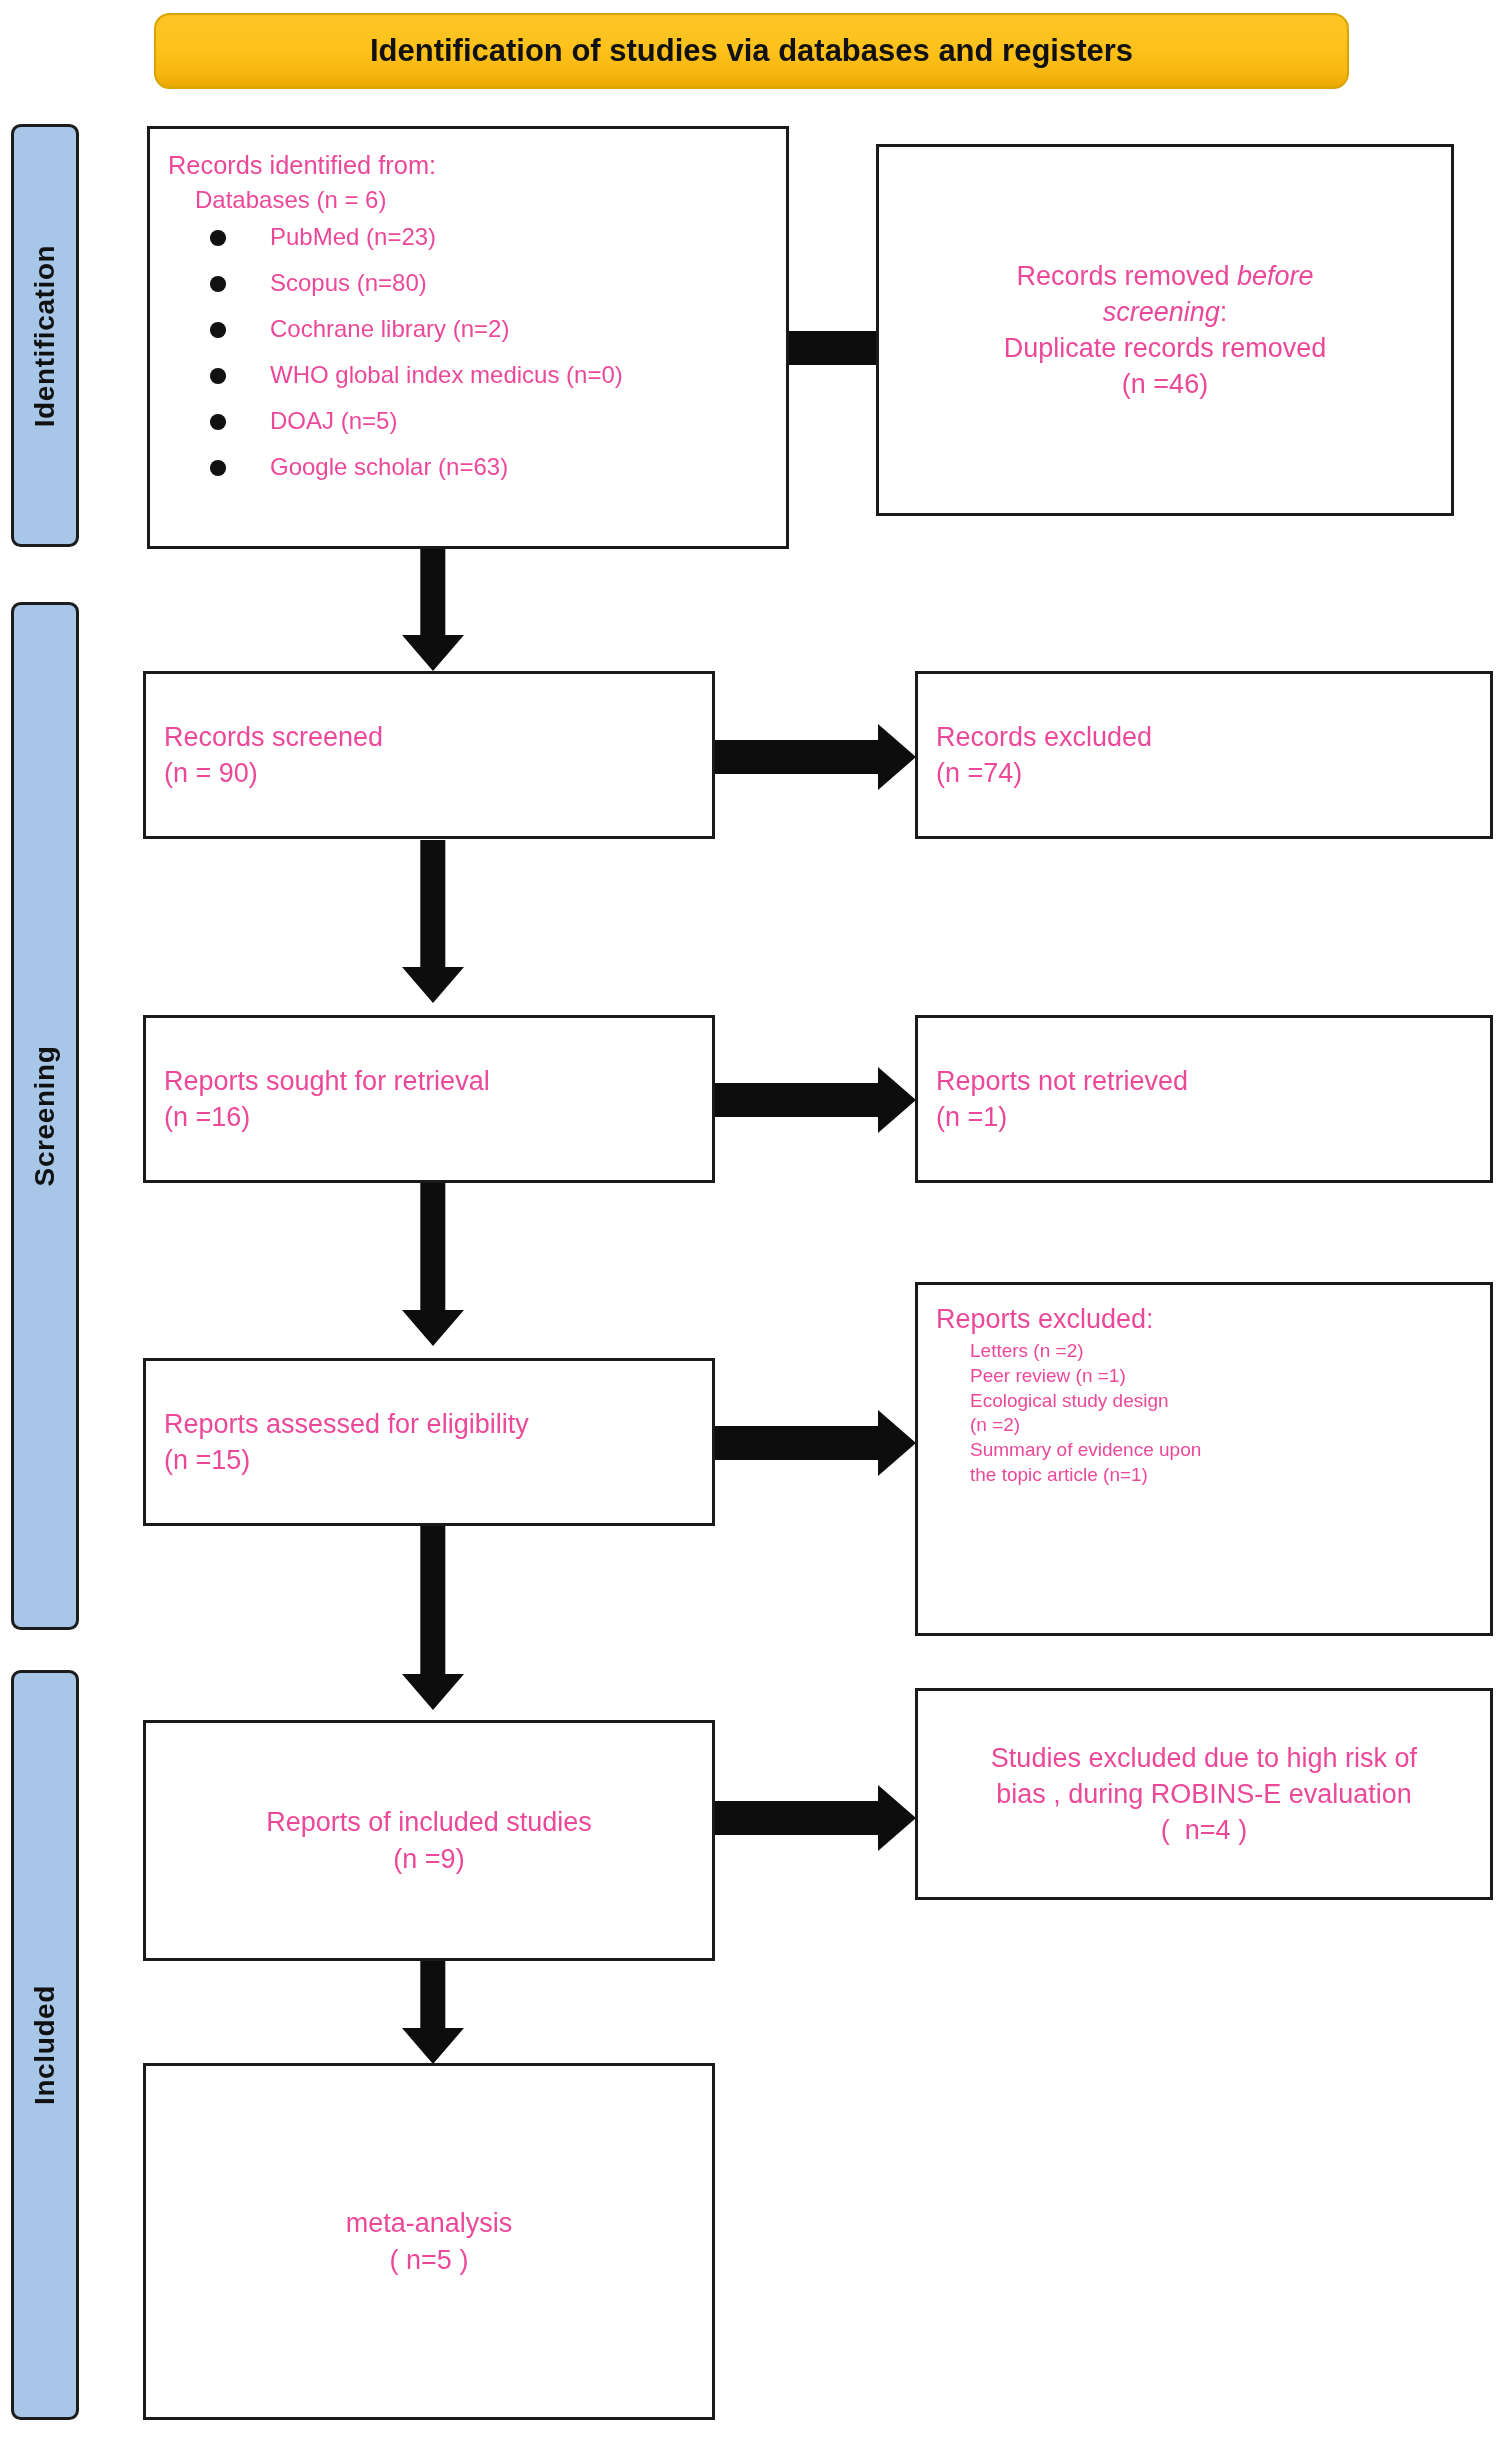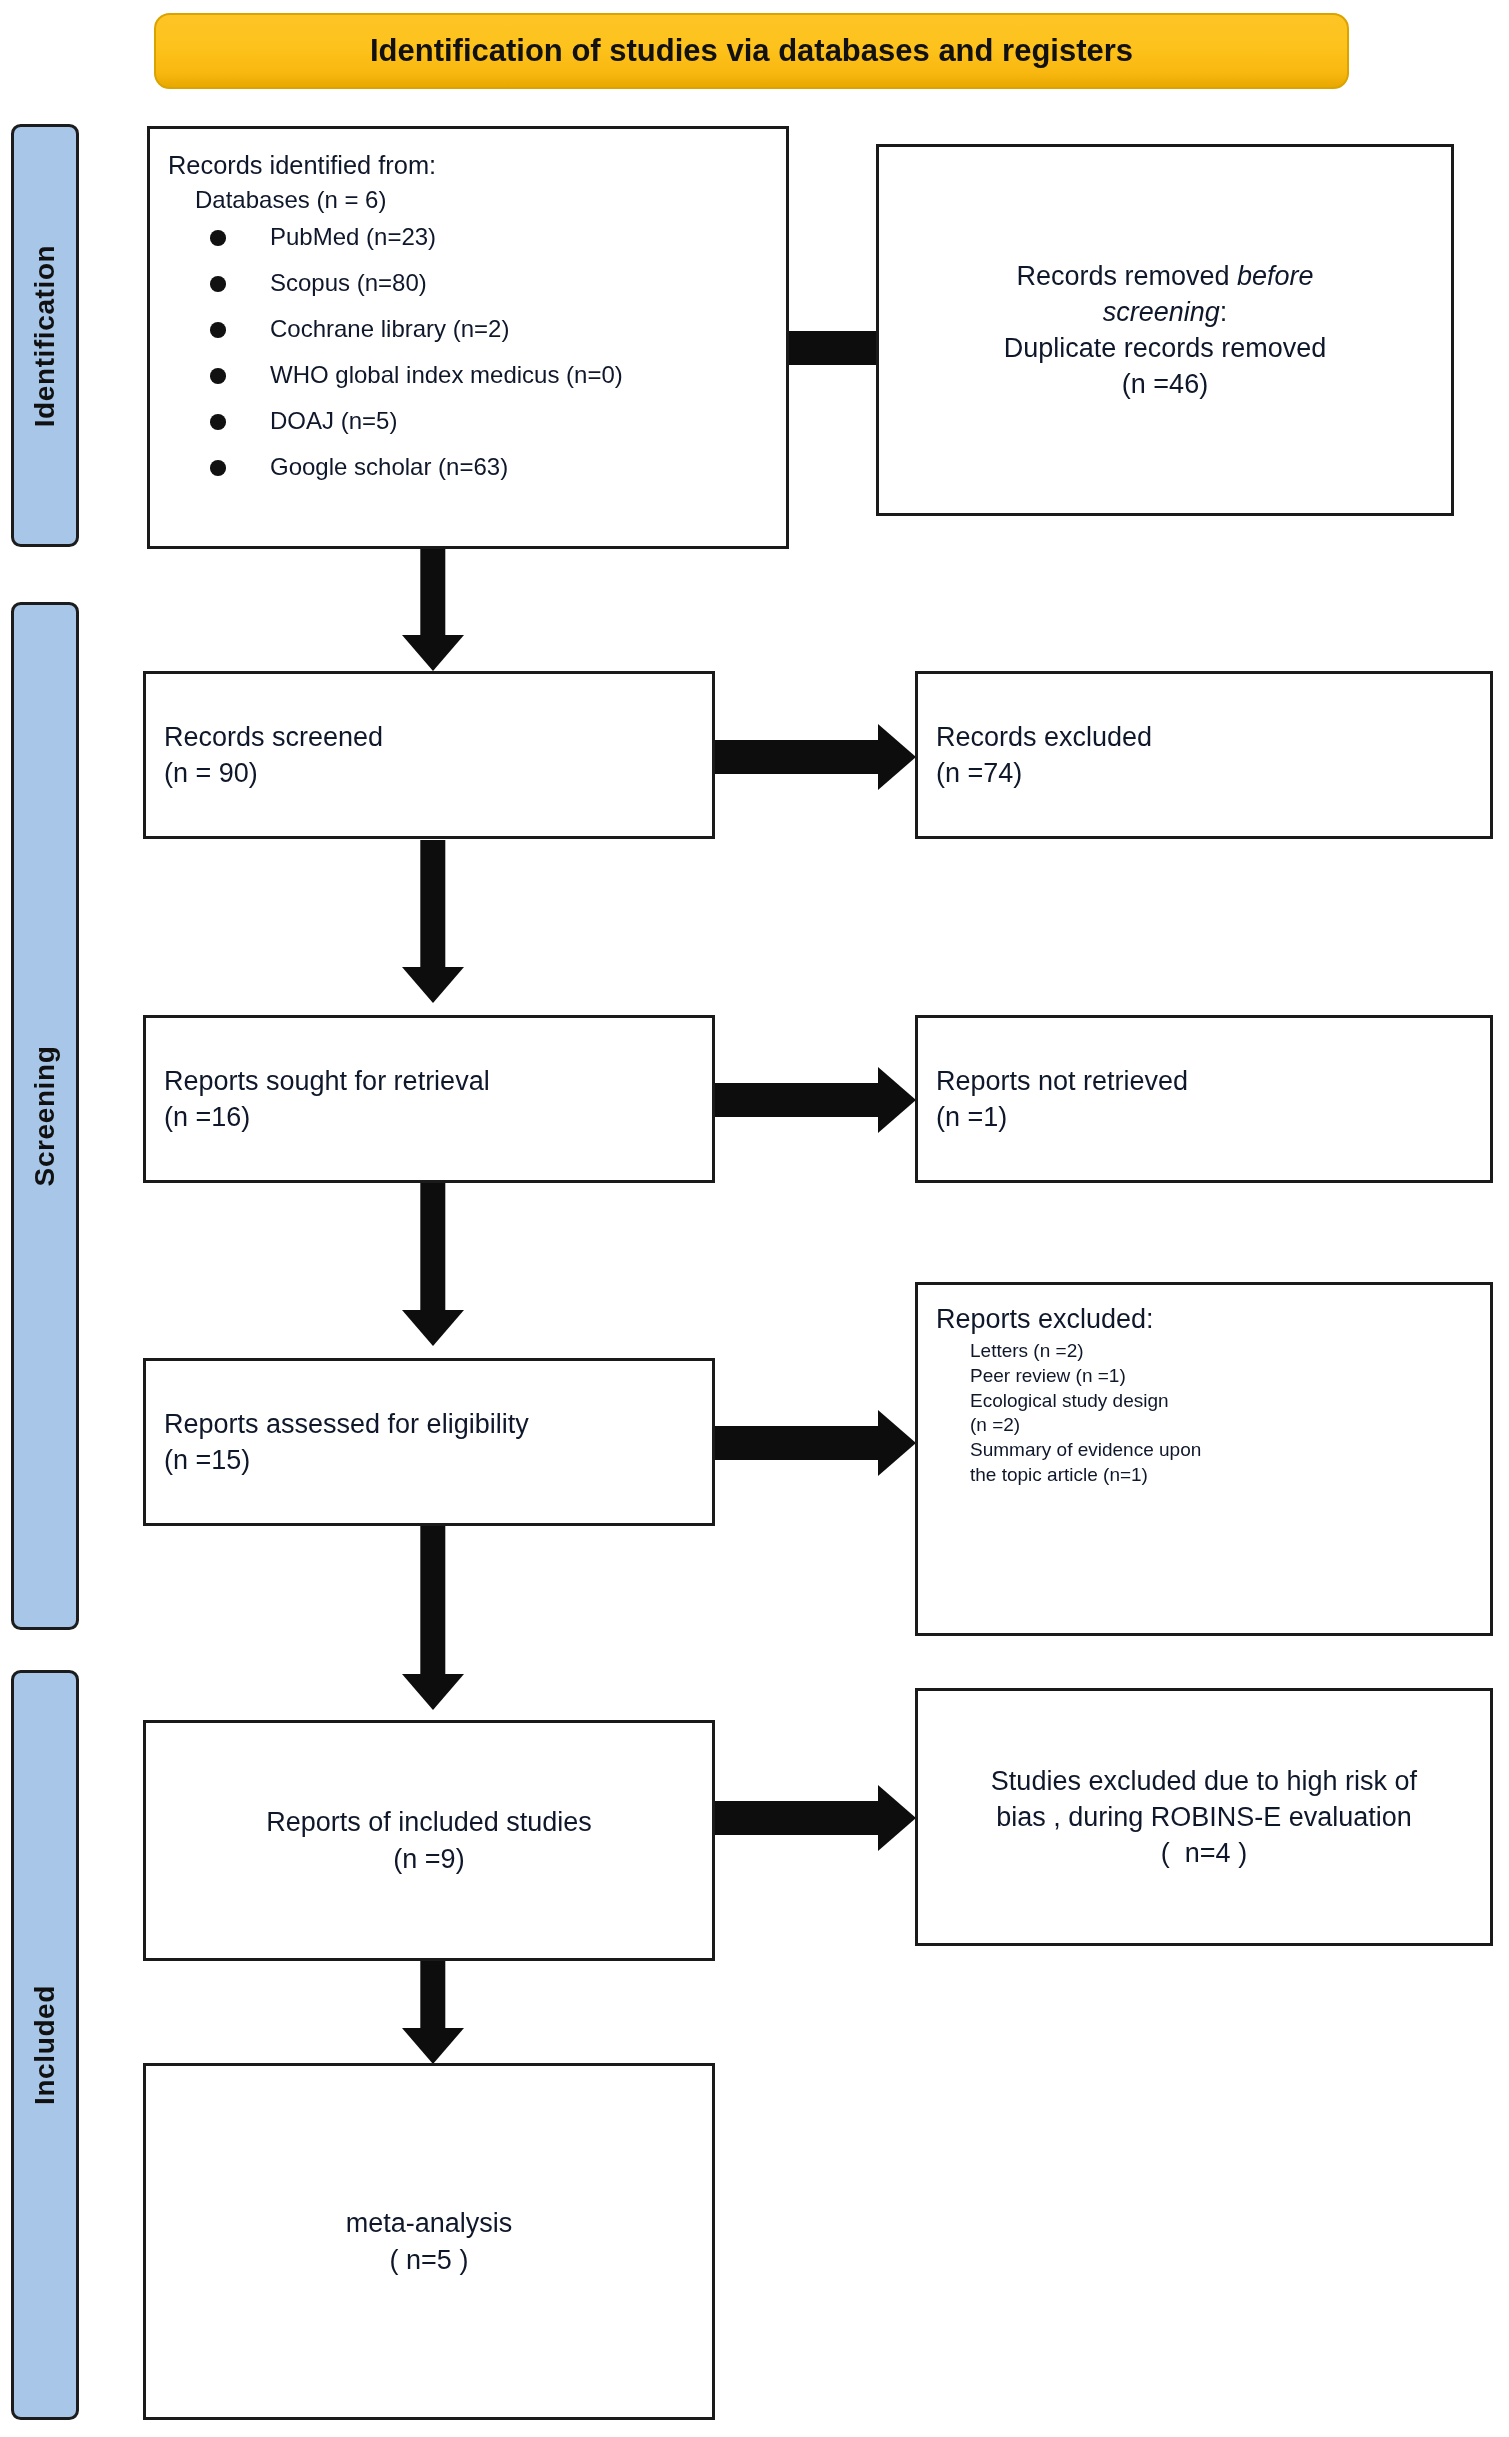--- a/index.html
+++ b/index.html
@@ -73,21 +73,21 @@
   .box-inner {
     position: absolute;
     left: 0; right: 0; top: 0; bottom: 0;
     padding: 15.7px 18px;
     box-sizing: border-box;
     display: flex;
     flex-direction: column;
     justify-content: center;
     font-size: 27px;
     line-height: 1.34;
-    color: #0f172a;
+    color: #ec4899;
   }
   .box-inner.center { text-align: center; align-items: center; }
   .box-inner.left   { text-align: left;   align-items: flex-start; }
 
   .line { white-space: pre-wrap; }
   .italic { font-style: italic; }
 
   
   .ident-head { font-size: 25.4px; margin-bottom: 1.2px; }
   .ident-sub  { font-size: 24px; margin-left: 27px; margin-bottom: 9.7px; }
@@ -299,21 +299,21 @@
       <div class="line">Reports of included studies</div>
       <div class="line">(n =9)</div>
     </div>
   </div>
 
   <div class="arrow-right" style="left:715px; top:1818px; width:200px;">
     <div class="shaft" style="width:163px;"></div>
     <div class="head" style="left:163px;"></div>
   </div>
 
-  <div class="box" style="left:915px; top:1688px; width:578px; height:258px;">
+  <div class="box" style="left:915px; top:1688px; width:578px; height:212px;">
     <div class="box-inner center">
       <div class="line">Studies excluded due to high risk of</div>
       <div class="line">bias , during ROBINS-E evaluation</div>
       <div class="line">(  n=4 )</div>
     </div>
   </div>
 
   <div class="arrow-down" style="left:433px; top:1961px; height:103px;">
     <div class="shaft" style="height:67px;"></div>
     <div class="head" style="top:67px;"></div>

